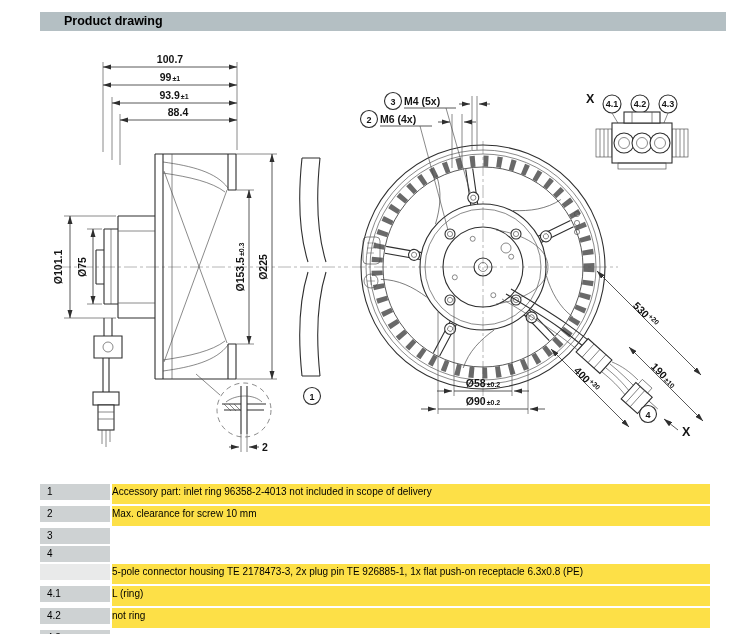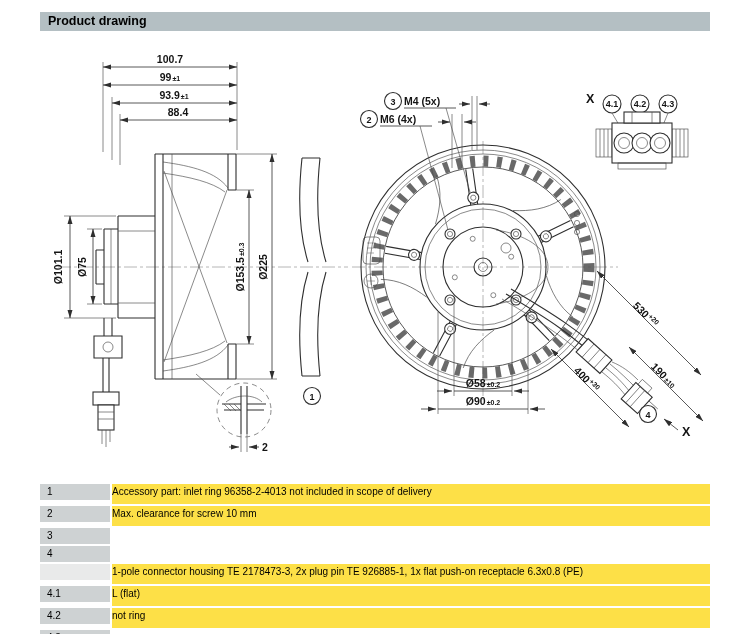--- a/index.html
+++ b/index.html
@@ -1,17 +1,17 @@
 <!DOCTYPE html>
 <html><head>
 <meta charset="utf-8">
 <style>
   html,body{margin:0;padding:0}
   body{width:750px;height:634px;background:#fff;font-family:"Liberation Sans",sans-serif;position:relative;overflow:hidden;color:#000}
-  .header{position:absolute;left:40px;top:12px;width:662px;height:19px;background:#b4bfc3;font-weight:bold;font-size:12.5px;line-height:19px;padding-left:8px}
+  .header{position:absolute;left:40px;top:12px;width:662px;height:19px;background:#b4bfc3;font-weight:bold;font-size:12.5px;line-height:19px;padding-left:24px}
   svg{position:absolute;left:0;top:0}
   svg text{font-family:"Liberation Sans",sans-serif;font-weight:bold;font-size:10.5px;fill:#141414}
   .tol{font-size:7px}
   .big{font-size:12.5px}
   .cot{font-size:9px}
   .ln{stroke:#2f2f2f;stroke-width:1.1;fill:none}
   .lnf{stroke:#2f2f2f;stroke-width:1.1;fill:#fff}
   .thin{stroke:#4a4a4a;stroke-width:0.65;fill:none}
   .vthin{stroke:#4a4a4a;stroke-width:0.45;fill:none}
   .dim{stroke:#2f2f2f;stroke-width:0.8;fill:none}
@@ -308,25 +308,25 @@
     <div class="tdesc">Max. clearance for screw 10 mm</div>
   </div>
   <div class="trow">
     <div class="tno">3</div>
   </div>
   <div class="trow">
     <div class="tno">4</div>
   </div>
   <div class="trow">
     <div class="tno noempty"></div>
-    <div class="tdesc">1-pole connector housing TE 2178473-3, 2x plug pin TE 926885-1, 1x flat push-on receptacle 6.3x0.8 (PE)</div>
+    <div class="tdesc">5-pole connector housing TE 2178473-3, 2x plug pin TE 926885-1, 1x flat push-on receptacle 6.3x0.8 (PE)</div>
   </div>
   <div class="trow">
     <div class="tno">4.1</div>
-    <div class="tdesc">L (flat)</div>
+    <div class="tdesc">L (ring)</div>
   </div>
   <div class="trow">
     <div class="tno">4.2</div>
     <div class="tdesc">not ring</div>
   </div>
   <div class="trow">
     <div class="tno">4.3</div>
   </div>
 </div>
 

